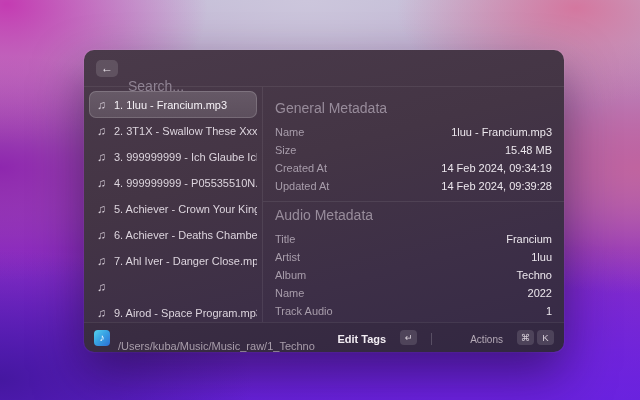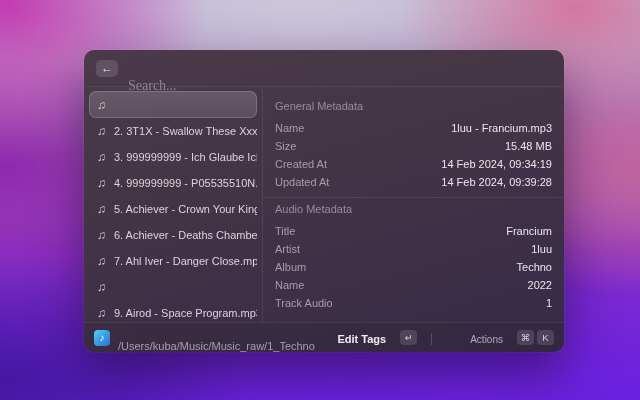--- a/index.html
+++ b/index.html
@@ -35,21 +35,21 @@
   }
   .back-btn {
     width:22px; height:17px; border-radius:5px;
     background:rgba(255,255,255,.13);
     display:flex; align-items:center; justify-content:center;
     color:#e9e3ea; font-size:12px; line-height:1; cursor:default;
   }
   .search-input {
     background:transparent; border:none; outline:none;
     margin-left:10px; flex:1; font-size:14px; color:#efeaf0;
-    font-family:Liberation Serif, serif;
+    font-family:Liberation Sans, sans-serif;
     margin-top:36px;
   }
   .search-input::placeholder { color:#908494; opacity:1; }
 
   
   .main { flex:1; display:flex; min-height:0; }
   .list-pane {
     width:179px; flex:0 0 179px; border-right:1px solid rgba(255,255,255,.08);
     padding:4px 5px; overflow:hidden;
   }
@@ -59,21 +59,21 @@
     white-space:nowrap; overflow:hidden;
   }
   .list-item .note-icon { font-size:12px; color:#d6cdd8; flex:0 0 auto; }
   .list-item.selected {
     background:linear-gradient(180deg,rgba(255,255,255,.17),rgba(255,255,255,.12));
     box-shadow:0 0 0 1px rgba(255,255,255,.16) inset;
     color:#f6f2f7; height:27px;
   }
 
   .detail-pane { flex:1; padding:8px 12px 0 12px; font-size:11px; }
-  .section-title { color:#988c9b; padding:5px 0 7px; font-size:11px; }
+  .section-title { color:#988c9b; padding:5px 0 7px; font-size:14px; }
   .meta-row {
     height:18px; display:flex; align-items:center; justify-content:space-between;
   }
   .meta-label { color:#a89dab; }
   .meta-value { color:#ece7ed; text-align:left; }
   .section-divider { border-top:1px solid rgba(255,255,255,.08); margin:6px -12px 0 -12px; }
 
   
   .footer {
     flex:0 0 25px; border-top:1px solid rgba(255,255,255,.08);
@@ -109,20 +109,21 @@
       <span>←</span>
     </div>
     <input class="search-input" type="text" placeholder="Search..." style="">
   </div>
 
   <div class="main">
 
     <div class="list-pane">
       <div class="list-item selected">
         <span class="note-icon">♫</span>
+        <span>1. 1luu - Francium.mp3</span>
       </div>
       <div class="list-item">
         <span class="note-icon">♫</span>
         <span>2. 3T1X - Swallow These Xxxx....</span>
       </div>
       <div class="list-item">
         <span class="note-icon">♫</span>
         <span>3. 999999999 - Ich Glaube Ich...</span>
       </div>
       <div class="list-item">

